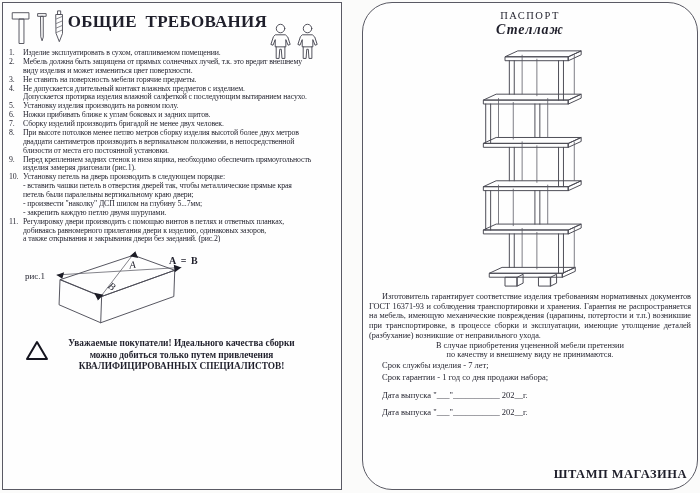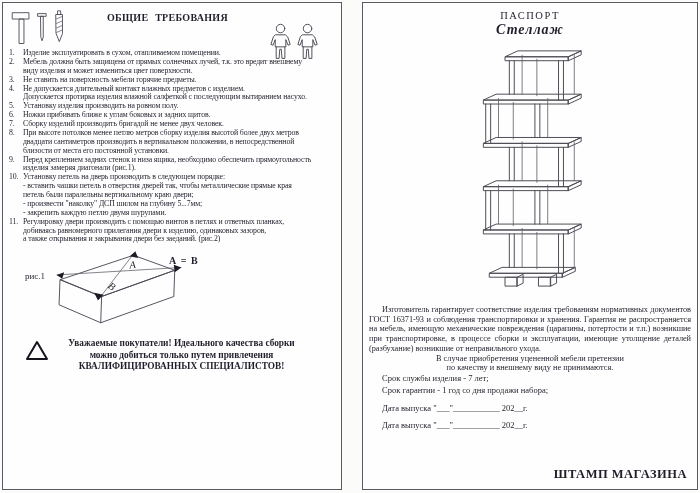--- a/index.html
+++ b/index.html
@@ -1,25 +1,25 @@
 <!DOCTYPE html>
 <html><head>
 <meta charset="utf-8">
 <style>
   * { margin:0; padding:0; box-sizing:border-box; }
   html,body { width:700px; height:493px; background:#fbfbfa; font-family:"Liberation Serif", serif; color:#1f1f2b; overflow:hidden; }
   .stage { position:relative; width:700px; height:493px; }
   .page { position:absolute; top:2px; height:488px; background:#fefefe; border:1px solid #5a5a64; }
   .page-left  { left:2px;  width:340px; padding:4px 5px 4px 6px; }
-  .page-right { left:362px; width:336px; padding:4px 6px; }
+  .page-right { left:362px; width:336px; padding:4px 6px;border-radius:30px; }
 
   
   .lp-header { display:flex; align-items:flex-start; height:42px; }
   .tools { width:58px; flex:none; margin-top:2px; }
-  .lp-title { flex:1; text-align:center; font-weight:bold; font-size:10px; word-spacing:4px; padding-top:5px; letter-spacing:.3px; }
+  .lp-title { flex:1; text-align:center; font-weight:bold; font-size:17px; word-spacing:4px; padding-top:5px; letter-spacing:.3px; }
   .persons { width:54px; flex:none; margin-top:16px; margin-right:14px; }
 
   .req-list { font-size:7.8px; line-height:1.14; letter-spacing:-0.12px; }
   .req-item { display:flex; }
   .req-item .num { flex:none; width:14px; }
   .req-item .txt { white-space:pre-line; flex:1; }
 
   .fig1 { position:relative; height:86px; margin-top:3px; }
   .fig1-label { position:absolute; left:16px; top:24px; font-size:9px; }
   .fig1-eq { position:absolute; left:160px; top:8px; font-size:10px; font-weight:bold; letter-spacing:1px; }
@@ -37,21 +37,21 @@
   .warning { display:flex; align-items:flex-start; margin-top:5px; padding-left:16px; }
   .warning-tri { flex:none; margin-top:2px; }
   .warning-text { flex:1; text-align:center; font-weight:bold; font-size:9.3px; line-height:1.25; white-space:pre-line; padding-right:22px; }
 
   
   .rp-doc-title { text-align:center; font-size:10.5px; letter-spacing:1.5px; margin-top:3px; }
   .rp-product { text-align:center; font-size:14px; font-weight:bold; font-style:italic; letter-spacing:1px; margin-top:1px; }
   .shelf-wrap { text-align:center; margin-top:5px; height:248px; }
   .rp-dims { text-align:center; font-size:11.5px; font-weight:bold; font-style:italic; margin-top:6px; letter-spacing:.5px; }
   .rp-warranty-title { text-align:center; font-size:11px; margin-top:11px; letter-spacing:.2px; }
-  .rp-warranty-text { font-size:8.3px; line-height:1.17; text-align:justify; text-indent:13px; margin-top:14px; letter-spacing:-0.05px; }
+  .rp-warranty-text { font-size:8.3px; line-height:1.17; text-align:justify; text-indent:13px; margin-top:1px; letter-spacing:-0.05px; }
   .rp-warranty-note { text-align:center; font-size:8.3px; line-height:1.2; white-space:pre-line; }
   .rp-line { font-size:8.5px; padding-left:13px; line-height:1.35; }
   .rp-date { font-size:8.5px; padding-left:13px; margin-top:7px; }
   .rp-stamp { position:absolute; right:10px; bottom:7px; font-size:12.5px; font-weight:bold; letter-spacing:.5px; }
 
   svg { display:block; }
   .ln { fill:none; stroke:#4b4b55; stroke-width:1; stroke-linejoin:round; stroke-linecap:round; }
   .lnthin { fill:none; stroke:#5b5b64; stroke-width:.8; }
   .blk { fill:#1c1c26; stroke:none; }
 </style>

